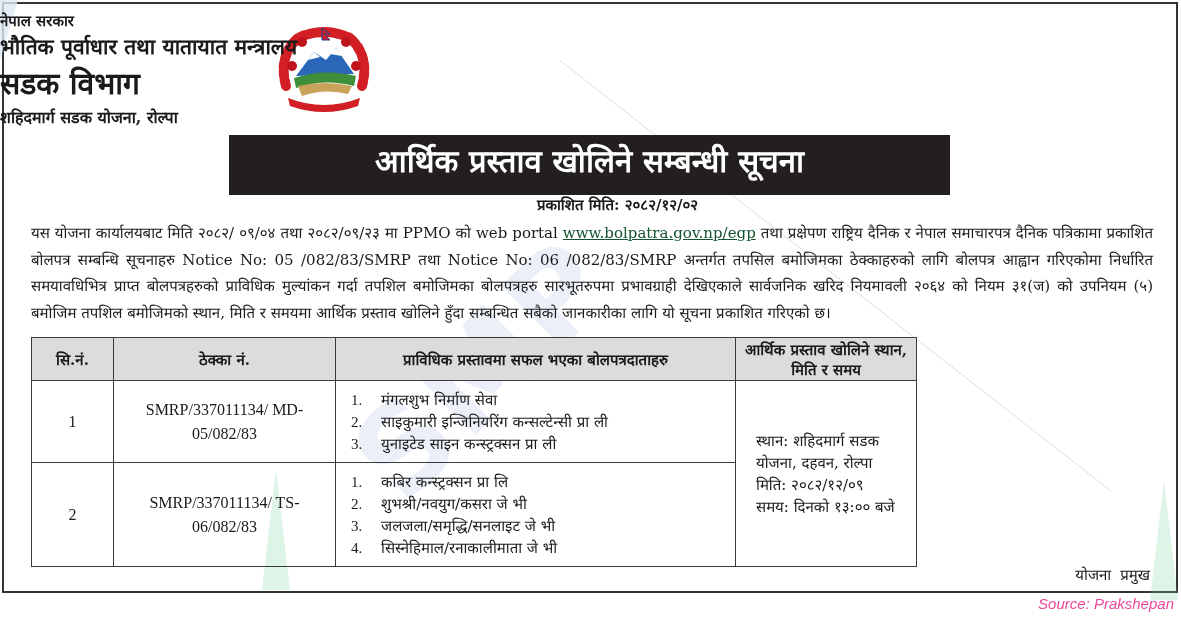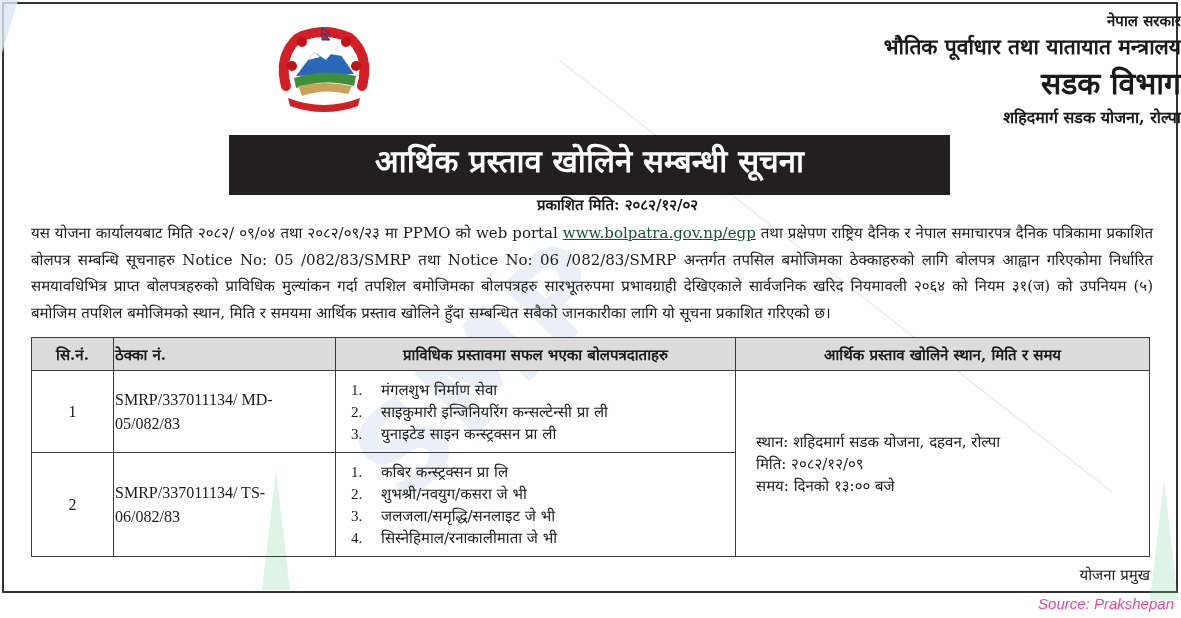--- a/index.html
+++ b/index.html
@@ -24,60 +24,60 @@
     color: rgba(60,110,190,0.10); letter-spacing: 4px;
   }
   .wm-green {
     position: absolute; width: 0; height: 0;
     border-left: 14px solid transparent; border-right: 14px solid transparent;
     border-bottom: 120px solid rgba(120,210,160,0.25);
   }
 
   .logo { position: absolute; left: 272px; top: 26px; width: 104px; height: 88px; }
 
-  .hdr { position: absolute; left: 0; width: 1181px; text-align: right; }
+  .hdr { position: absolute; left: 0; width: 1181px; text-align: left; }
   .gov { top: 10px; font-size: 15px; font-weight: bold; }
   .ministry { top: 32px; font-size: 21px; font-weight: bold; }
   .dept { top: 62px; font-size: 30px; font-weight: bold; }
   .project { top: 106px; font-size: 16px; font-weight: bold; }
 
   .banner {
     position: absolute; left: 229px; top: 135px; width: 721px; height: 60px;
     background: #231f20; color: #ffffff; text-align: center;
     font-size: 31px; font-weight: bold; line-height: 53px;
   }
   .pubdate { position: absolute; left: 0; width: 1181px; top: 194px; text-align: center;
     font-size: 15px; font-weight: bold; padding-left: 27px; }
 
   .body-text {
     position: absolute; left: 31px; top: 220px; width: 1122px;
     font-size: 15px; line-height: 26.5px; text-align: justify;
   }
   .body-text a { color: #14532d; text-decoration: underline; }
 
   table.notice {
-    position: absolute; left: 31px; top: 337px; width: 1119px; height: 218px;
+    position: absolute; left: 31px; top: 337px; width: 886px; height: 218px;
     border-collapse: collapse; font-size: 15px;
   }
   table.notice th, table.notice td { border: 1.5px solid #3a3a3a; }
   table.notice th {
     background: #dcdcdc; height: 30px; font-weight: bold; font-size: 15px;
   }
   .c1 { width: 79px; text-align: center; }
-  .c2 { width: 219px; text-align: left; }
+  .c2 { width: 219px; text-align: center; }
   .c3 { width: 397px; }
   .c4 { }
   td.c2 { font-family: "Liberation Serif", serif; font-size: 16px; line-height: 24px; }
   td.c1 { font-family: "Liberation Serif", serif; font-size: 16px; }
   .bidders { list-style: none; margin: 0; padding: 0 0 0 14px; }
   .bidders li { line-height: 22px; }
   .bidders .num { display: inline-block; width: 30px; font-family: "Liberation Serif", serif; }
   .venue div { line-height: 22px; padding-left: 19px; }
 
-  .signature { position: absolute; right: 31px; top: 564px; font-size: 15px; }
+  .signature { position: absolute; right: 31px; top: 564px; font-size: 15px; font-family: Liberation Mono, monospace; }
   .source {
     position: absolute; right: 7px; top: 595px; font-size: 15px; font-style: italic;
     font-family: Liberation Sans, sans-serif; color: #ec4899;
   }
 </style>
 </head>
 <body>
 
 <div class="frame"></div>
 

